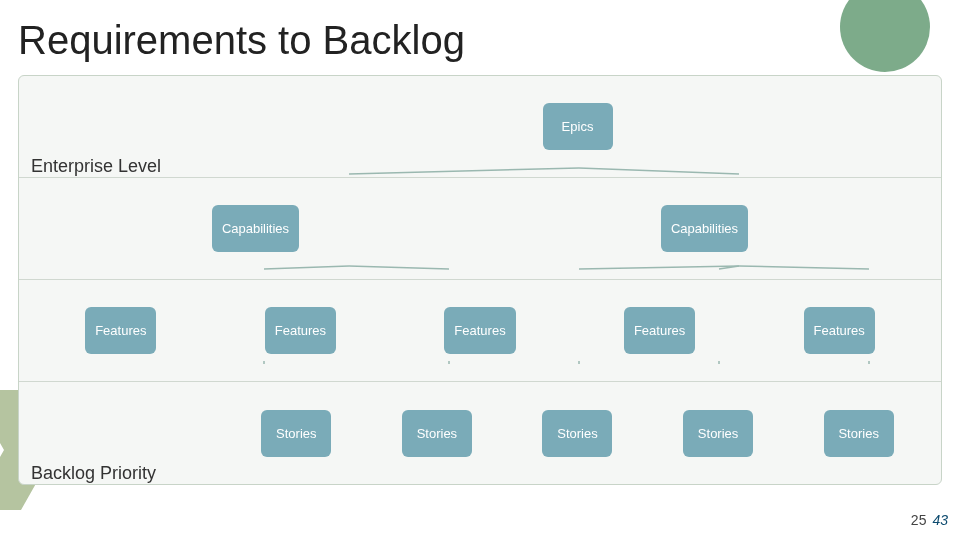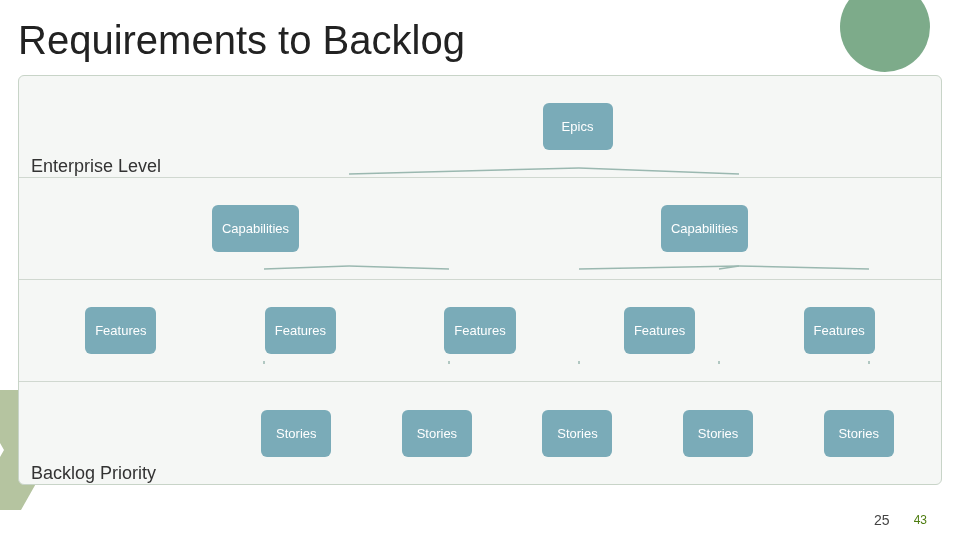--- a/index.html
+++ b/index.html
@@ -142,36 +142,37 @@
       left: 0;
       width: 100%;
       height: 100%;
       pointer-events: none;
     }
 
     
     .page-numbers {
       position: absolute;
       bottom: 12px;
-      right: 33px;
+      right: 12px;
       font-size: 14px;
       color: #555;
       display: flex;
-      align-items: center;
-      gap: 24px;
+      align-items: flex-end;
+      gap: 6px;
     }
 
     .page-main {
       font-size: 14px;
       color: #444;
     }
 
     .page-secondary {
-      font-size: 12px;
-      color: #4d7c0f;
+      font-size: 14px;
+      color: #0c4a6e;
+      font-style: italic;
     }
 
   </style>
 </head>
 <body>
 
 <div class="deco-circle"></div>
 <div class="deco-chevron"></div>
 
 <h1 class="page-title">Requirements to Backlog</h1>

